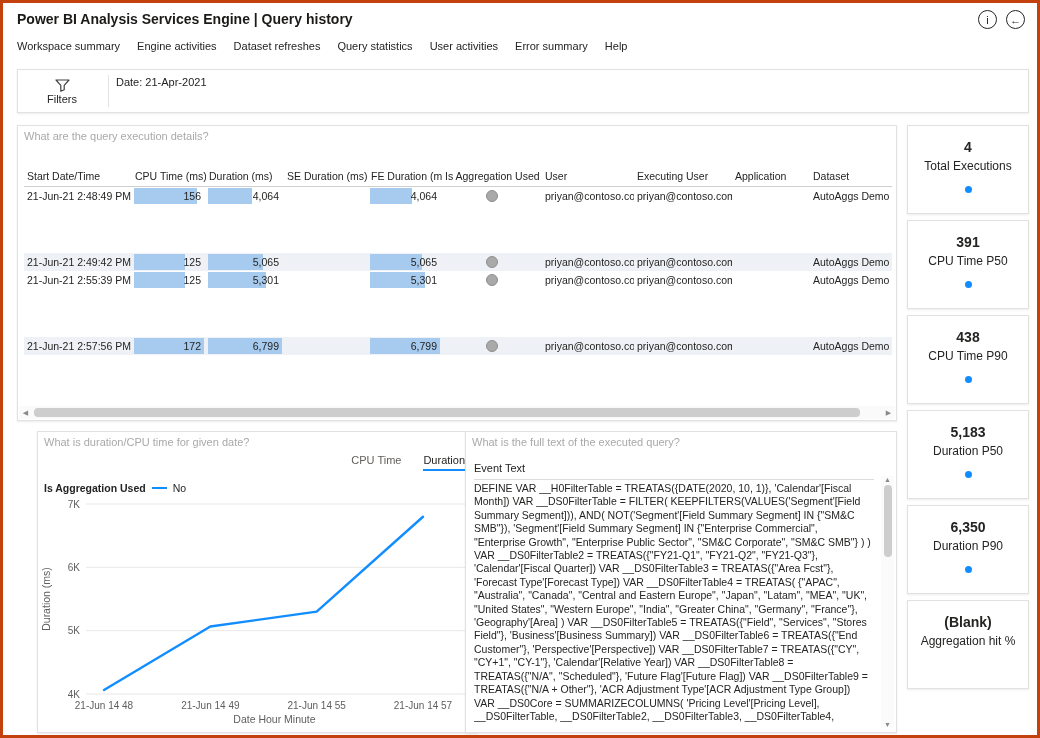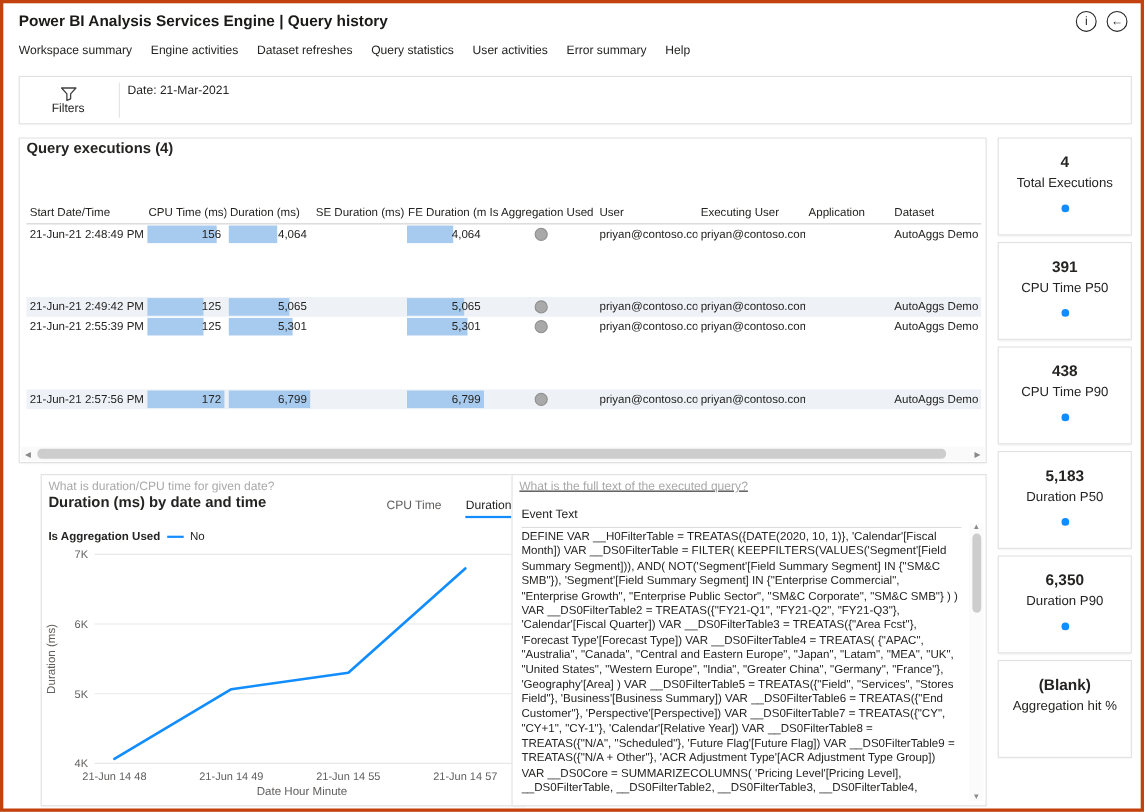--- a/index.html
+++ b/index.html
@@ -23,21 +23,21 @@
   
   .filter-bar { left:14px; top:66px; width:1012px; height:44px; }
   .filters-btn { position:absolute; left:8px; top:3px; width:72px; height:37px; display:flex; flex-direction:column;
                  align-items:center; justify-content:center; gap:1px; cursor:pointer; }
   .filters-btn span { font-size:11px; color:#252423; }
   .fdivider { position:absolute; left:90px; top:5px; bottom:5px; width:1px; background:#e3e3e3; }
   .filter-date { position:absolute; left:98px; top:6px; font-size:11px; color:#252423; }
 
   
   .exec-panel { left:14px; top:122px; width:880px; height:296px; }
-  .etable { position:absolute; left:6px; top:57px; width:868px; }
+  .etable { position:absolute; left:6px; top:40px; width:868px; }
   .erow { display:flex; align-items:center; height:18px; }
   .erow.banded { background:#eef2f7;margin-top:48px; }
   .ehead { height:21px; border-bottom:1px solid #cfcfcf; }
   .cell { padding:0 3px; font-size:10.5px; color:#252423; white-space:nowrap; overflow:hidden; height:100%;
           display:flex; align-items:center; }
   .ehead .cell { cursor:pointer; }
   .w-start{width:108px}.w-cpu{width:74px}.w-dur{width:78px}.w-se{width:84px}.w-fe{width:74px}
   .w-agg{width:100px}.w-user{width:92px}.w-xuser{width:98px}.w-app{width:78px}.w-ds{width:82px}
   .bar-cell { padding:0 2px; position:relative; }
   .barbox { position:relative; width:100%; height:16px; }
@@ -70,21 +70,21 @@
   .toggle.sel { color:#252423; border-bottom:2px solid #118DFF; }
   .legend { position:absolute; left:6px; top:50px; display:flex; align-items:center; gap:6px; font-size:10.5px; }
   .legend-title { font-weight:700; }
   .legend-line { width:15px; height:2px; }
   #chart { position:absolute; left:2px; top:64px; }
   #chart text { font-family:"Liberation Sans", sans-serif; }
   .tick { font-size:10px; fill:#605e5c; }
   .axis-label { font-size:10.5px; fill:#605e5c; }
 
   
-  .query-panel { left:462px; top:428px; width:432px; height:302px;text-decoration:underline; }
+  .query-panel { left:462px; top:428px; width:432px; height:302px; }
   .etext-head { position:absolute; left:8px; right:22px; top:30px; font-size:11px; color:#252423;
                 padding-bottom:5px; border-bottom:1px solid #dcdcdc; cursor:pointer; }
   .etext-body { position:absolute; left:8px; right:24px; top:50px; bottom:6px; font-size:10.5px;
                 line-height:13.4px; color:#252423; overflow:hidden; word-wrap:break-word; }
 </style>
 </head>
 <body>
 
 <div class="app">
 
@@ -106,25 +106,25 @@
     </nav>
 
   <div class="panel filter-bar">
     <div class="filters-btn">
       <svg width="15" height="13" viewBox="0 0 15 13">
         <path d="M1 1 H14 L9.2 6.3 V10.8 L5.8 12.3 V6.3 Z" fill="none" stroke="#404040" stroke-width="1.2" stroke-linejoin="round"></path>
       </svg>
       <span>Filters</span>
     </div>
     <div class="fdivider"></div>
-    <div class="filter-date">Date: 21-Mar-2021</div>
+    <div class="filter-date">Date: 21-Apr-2021</div>
   </div>
 
   <div class="panel exec-panel">
-    <div class="ptitle">Query executions (4)</div>
+    <div class="q">What are the query execution details?</div>
     <div class="etable" id="exec-table">
         <div class="erow ehead">
           <div class="cell w-start">Start Date/Time</div>
           <div class="cell w-cpu">CPU Time (ms)</div>
           <div class="cell w-dur">Duration (ms)</div>
           <div class="cell w-se">SE Duration (ms)</div>
           <div class="cell w-fe">FE Duration (ms)</div>
           <div class="cell w-agg">Is Aggregation Used</div>
           <div class="cell w-user">User</div>
           <div class="cell w-xuser">Executing User</div>
@@ -282,21 +282,20 @@
         <div class="kpi-dot" style="background: rgb(17, 141, 255);"></div>
       </div>
       <div class="kpi" style="top: 597px;">
         <div class="kpi-value">(Blank)</div>
         <div class="kpi-label">Aggregation hit %</div>
       </div>
     </div>
 
   <div class="panel chart-panel">
     <div class="q">What is duration/CPU time for given date?</div>
-    <div class="ptitle">Duration (ms) by date and time</div>
     <div class="toggles" id="toggles">
         <span class="toggle">CPU Time</span>
         <span class="toggle sel" style="border-bottom-color: rgb(17, 141, 255);">Duration</span>
       </div>
     <div class="legend">
       <span class="legend-title">Is Aggregation Used</span>
       <span class="legend-line" id="legend-line" style="background: rgb(17, 141, 255);"></span>
       <span>No</span>
     </div>
     <svg id="chart" width="437" height="232">

